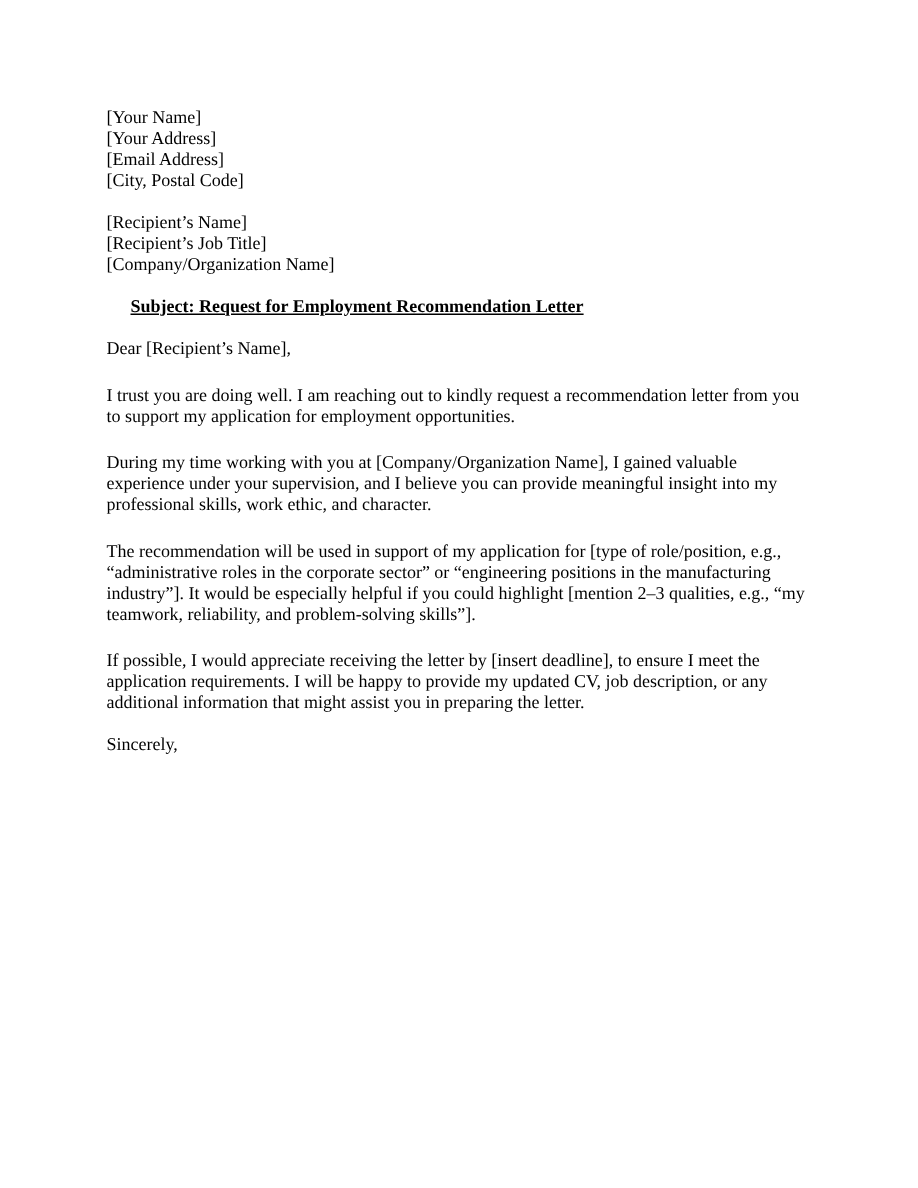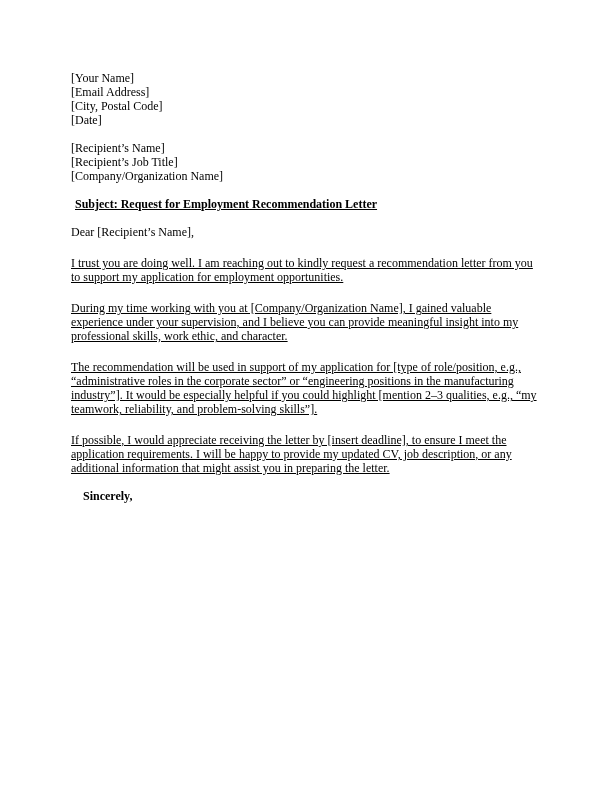--- a/index.html
+++ b/index.html
@@ -22,42 +22,40 @@
   }
   .block {
     margin: 0 0 14px 0;
   }
   .line {
     white-space: nowrap;
   }
   p.body-para {
     margin: 17px 0 14px 0;
     max-width: 470px;
-    text-decoration: underline;
   }
   .subject {
     font-weight: bold;
     text-decoration: underline;
-    margin: 0 0 14px 4px;
+    margin: 0 0 14px 16px;
   }
   .closing-block {
-    margin: 12px;
-    font-weight: bold;
+    margin: 0;
   }
 </style>
 </head>
 <body>
 
 <div class="page">
 
   <div class="block">
     <div class="line">[Your Name]</div>
+    <div class="line">[Your Address]</div>
     <div class="line">[Email Address]</div>
     <div class="line">[City, Postal Code]</div>
-    <div class="line">[Date]</div>
   </div>
 
   <div class="block">
     <div class="line">[Recipient’s Name]</div>
     <div class="line">[Recipient’s Job Title]</div>
     <div class="line">[Company/Organization Name]</div>
   </div>
 
   <div class="subject">Subject: Request for Employment Recommendation Letter</div>
 

